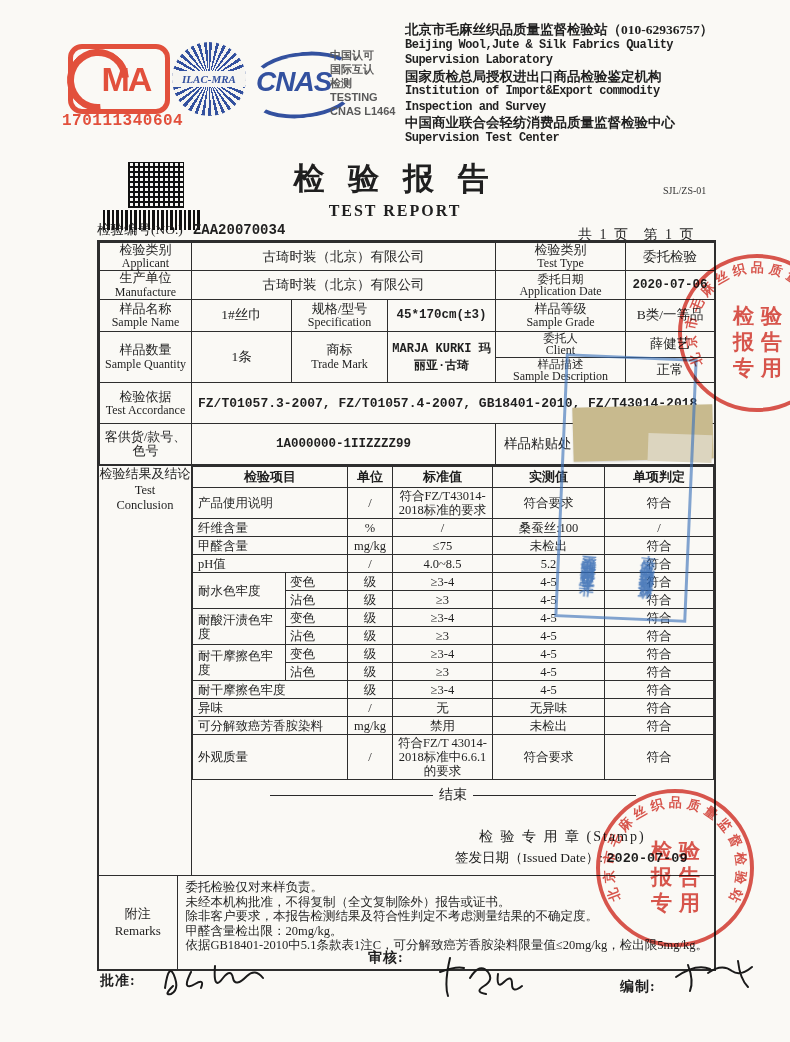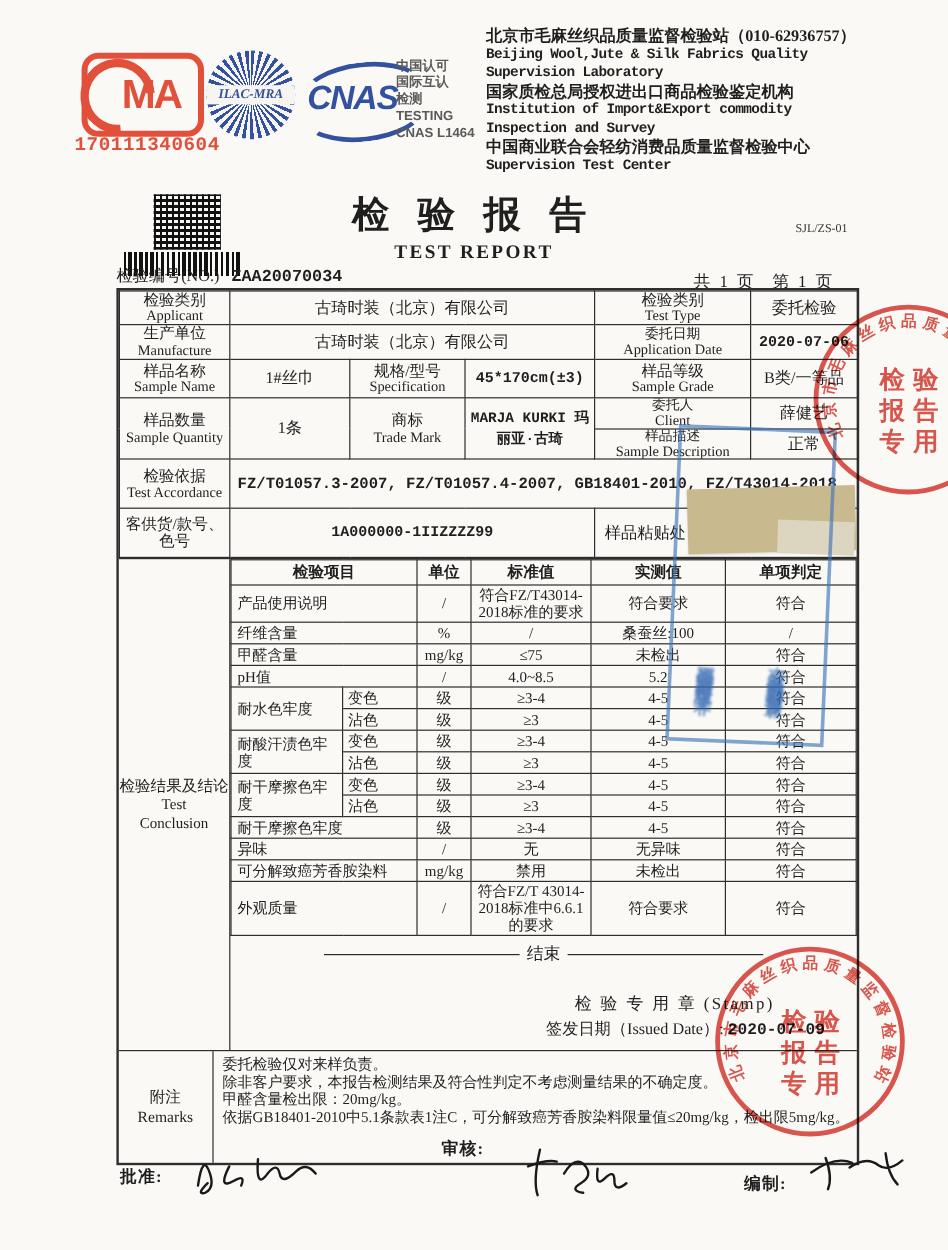--- a/index.html
+++ b/index.html
@@ -61,21 +61,21 @@
   .val{text-align:center;font-size:13.5px;}
   .val.mono{font-size:12.5px;}
   tr.r1 td{height:27px;} tr.r2 td{height:27px;} tr.r3 td{height:31px;}
   tr.r4a td{height:24px;} tr.r4b td{height:24px;}
   tr.r5 td{height:40px;} tr.r6 td{height:40px;}
   .small-lbl{font-size:11.5px;line-height:1.05;}
   .paste-cell{text-align:left;font-size:13.5px;padding-left:8px;vertical-align:middle;}
 
   .row7{display:flex;height:409px;border-top:1px solid #2e2e2e;}
   .concl-label{width:92px;border-right:1px solid #2e2e2e;display:flex;flex-direction:column;
-               justify-content:center;align-items:center;text-align:center;font-size:13px;line-height:1.25;}
+               align-items:center;text-align:center;font-size:13px;line-height:1.25;}
   .concl-label .en{font-size:12.5px;width:70px;}
   .row7-right{flex:1;position:relative;}
   .results{width:521px;}
   .results th{height:20px;font-size:13px;font-weight:600;}
   .results td{height:15px;font-size:12.5px;line-height:1.12;text-align:center;padding:1px 3px;}
   .results .c-item{text-align:left;padding-left:5px;}
   .results .c-sub{text-align:left;padding-left:4px;}
   .divider{margin:6px auto 0;width:70%;display:flex;align-items:center;gap:6px;font-size:14px;}
   .divider:before,.divider:after{content:"";flex:1;border-top:1.8px solid #2a2a2a;}
 
@@ -385,20 +385,21 @@
       </div>
     </div>
 
     <div class="remarks-row">
       <div class="remarks-label">
         <div>附注</div>
         <div>Remarks</div>
       </div>
       <div id="remarks-lines">
           <div class="remark-line">委托检验仅对来样负责。</div>
+          <div class="remark-line">未经本机构批准，不得复制（全文复制除外）报告或证书。</div>
           <div class="remark-line">除非客户要求，本报告检测结果及符合性判定不考虑测量结果的不确定度。</div>
           <div class="remark-line">甲醛含量检出限：20mg/kg。</div>
           <div class="remark-line">依据GB18401-2010中5.1条款表1注C，可分解致癌芳香胺染料限量值≤20mg/kg，检出限5mg/kg。</div>
         </div>
     </div>
   </div>
 
   <div class="issue-stamp-line">检 验 专 用 章 (Stamp)</div>
   <div class="issue-date-line">
     <span>签发日期（Issued Date）:</span>

